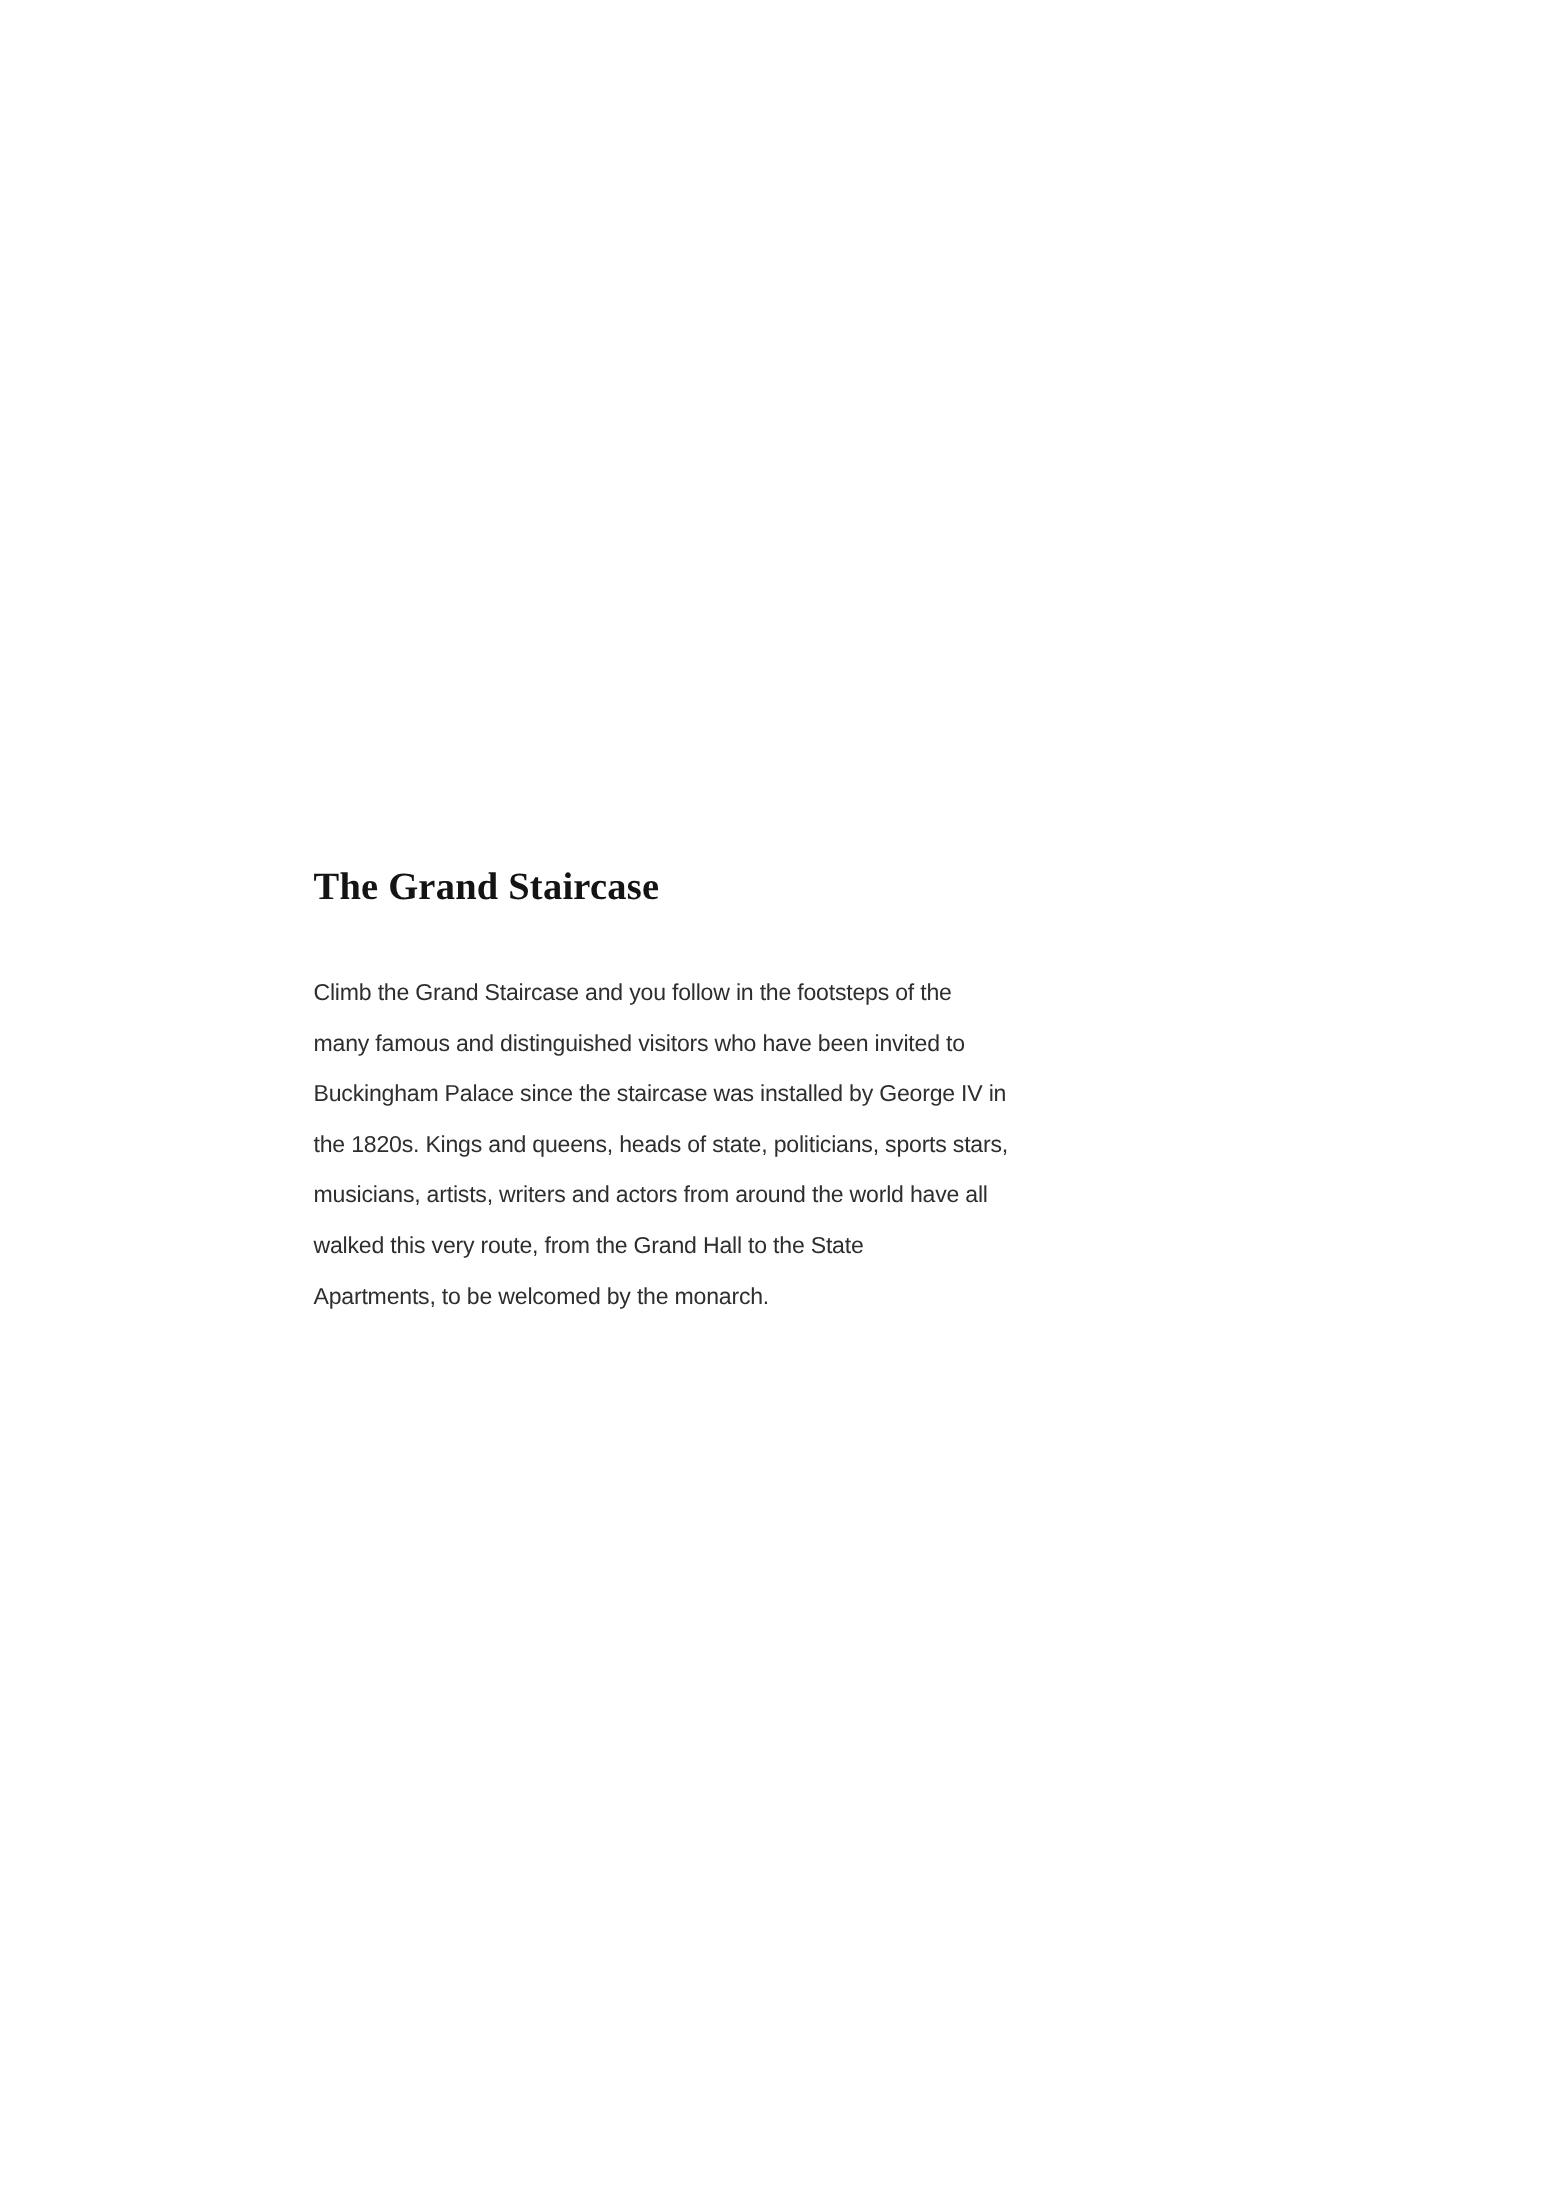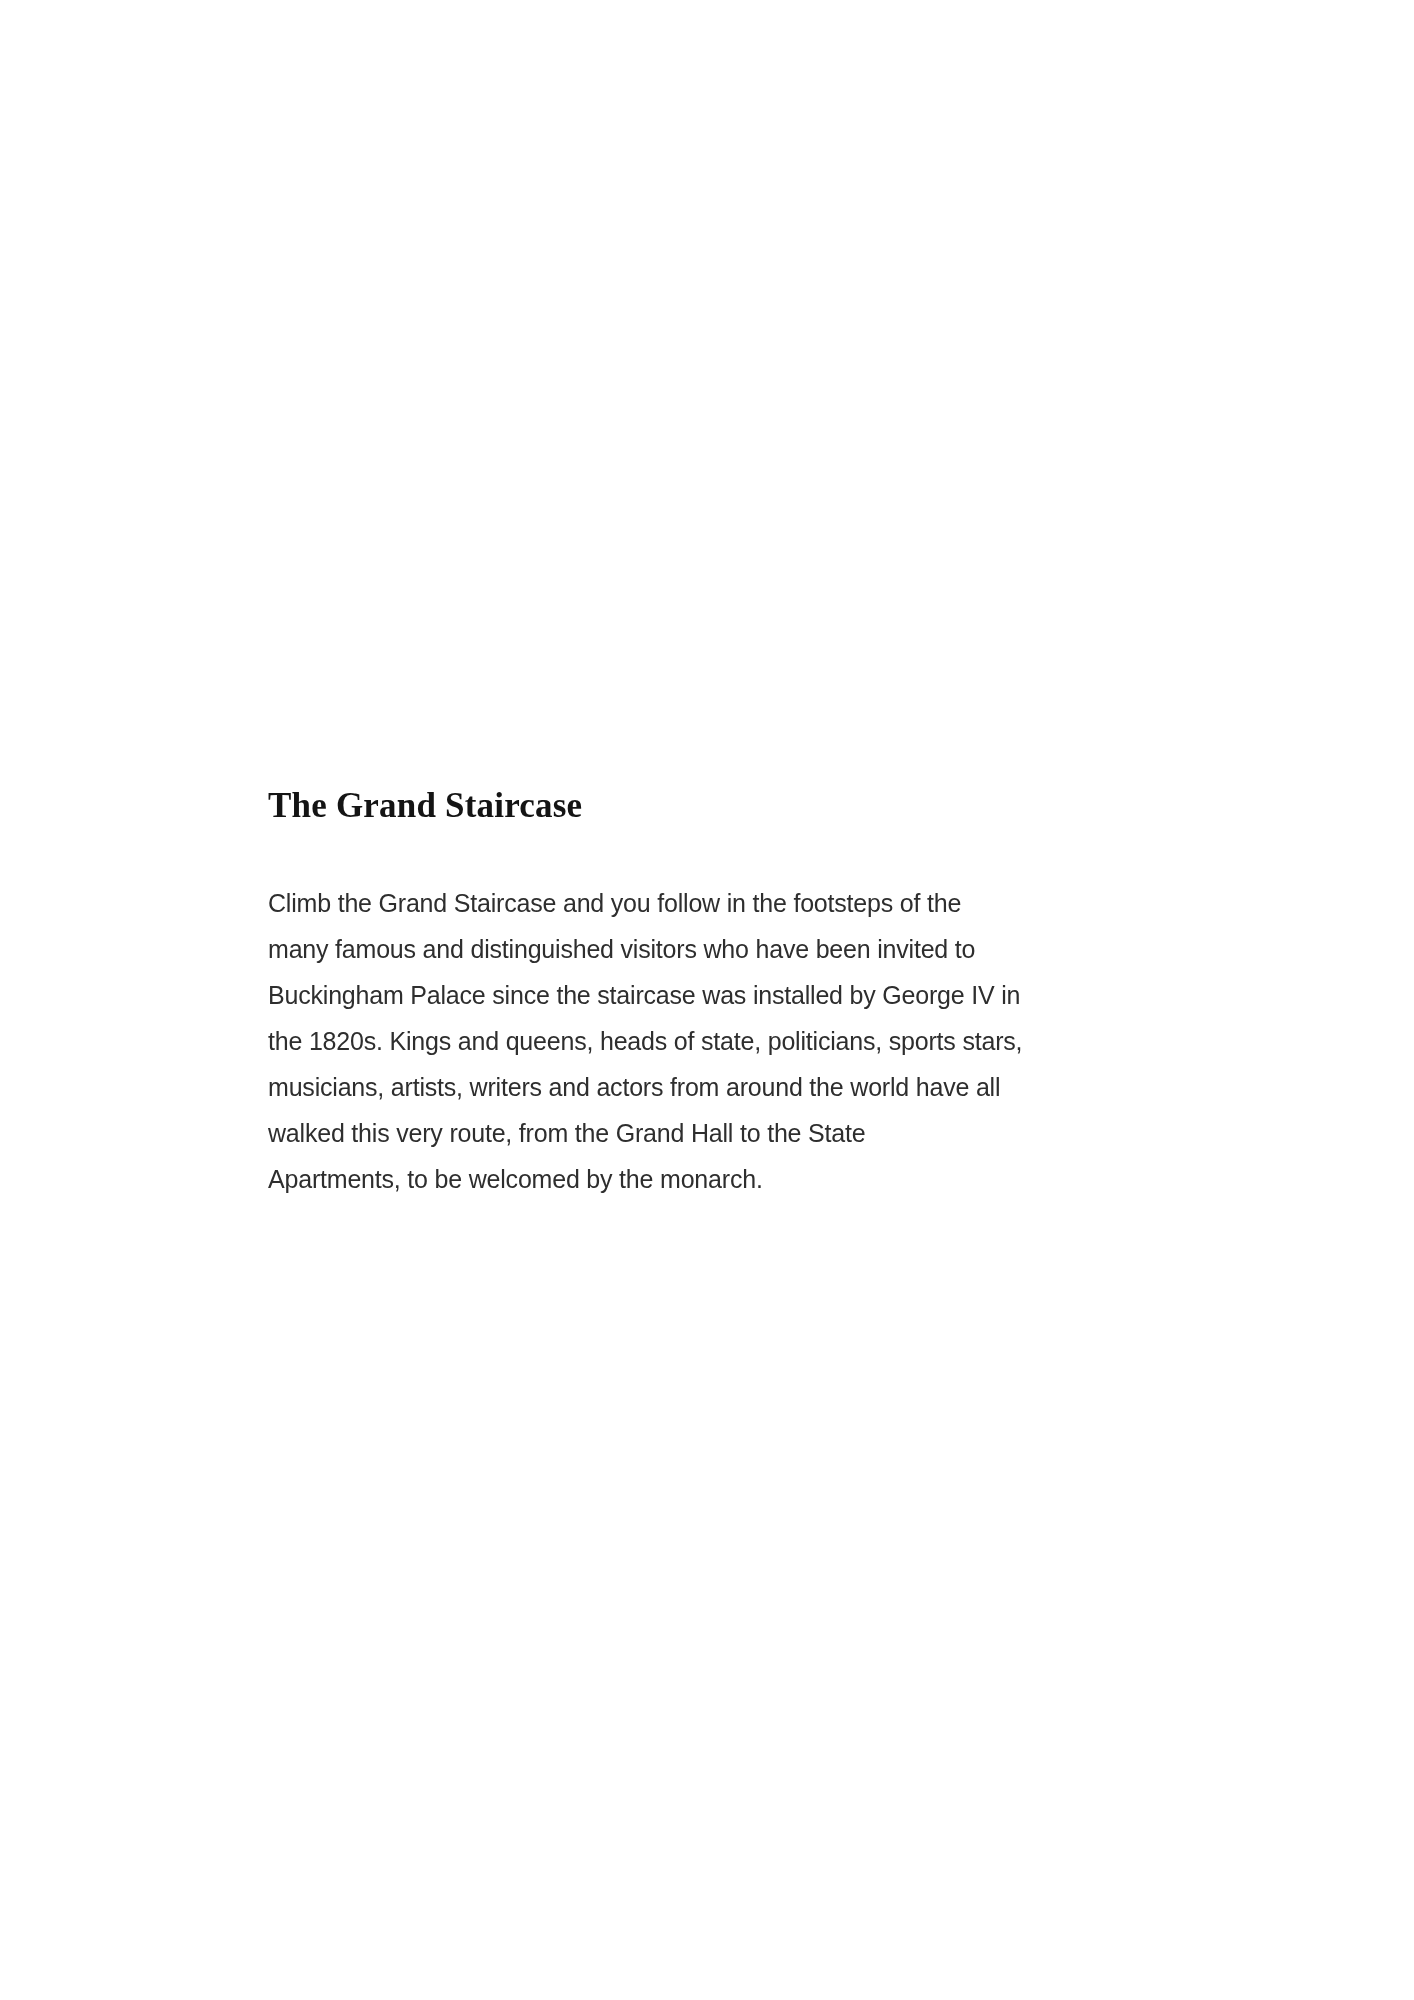--- a/index.html
+++ b/index.html
@@ -18,37 +18,37 @@
     position: relative;
     overflow: hidden;
   }
   .page {
     position: absolute;
     inset: 0;
     background: var(--page-background);
   }
   .content {
     position: absolute;
-    left: 268px;
+    left: 285px;
     top: 786px;
     width: 960px;
   }
   .title {
     font-family: "Liberation Serif", "DejaVu Serif", serif;
     font-weight: 700;
     font-size: 35px;
     line-height: 1.15;
     letter-spacing: 0.2px;
     color: var(--title-text);
     margin: 0;
   }
   .body {
     font-family: "Liberation Sans", "DejaVu Sans", sans-serif;
     font-weight: 300;
-    font-size: 25px;
+    font-size: 21px;
     line-height: 46px;
     letter-spacing: -0.2px;
     color: var(--body-text);
     margin: 54px 0 0 0;
     white-space: pre-line;
   }
 </style>
 </head>
 <body>
 

